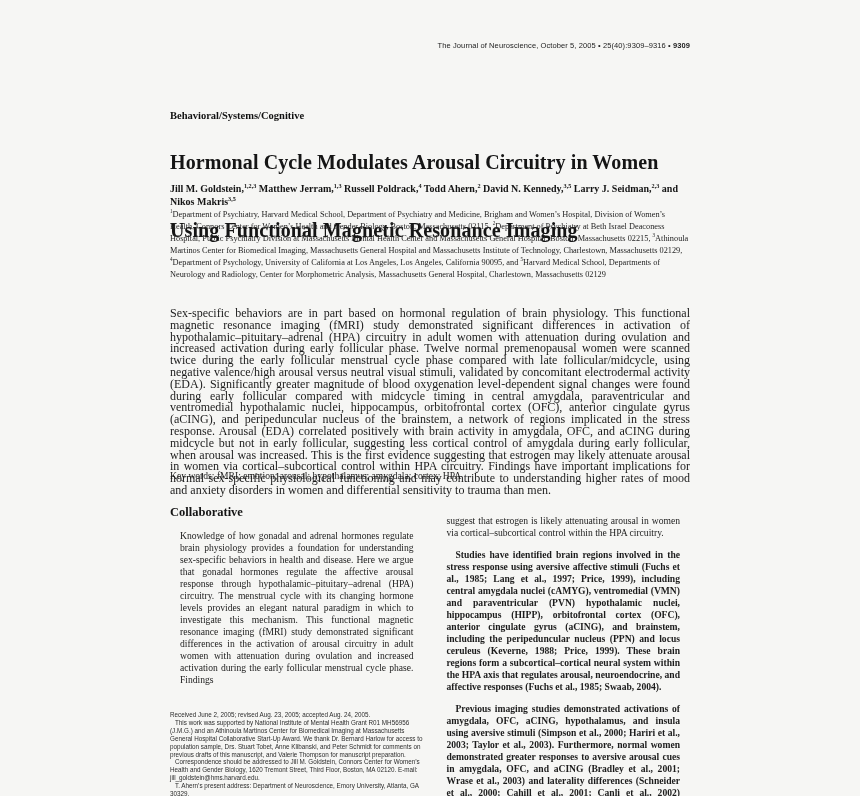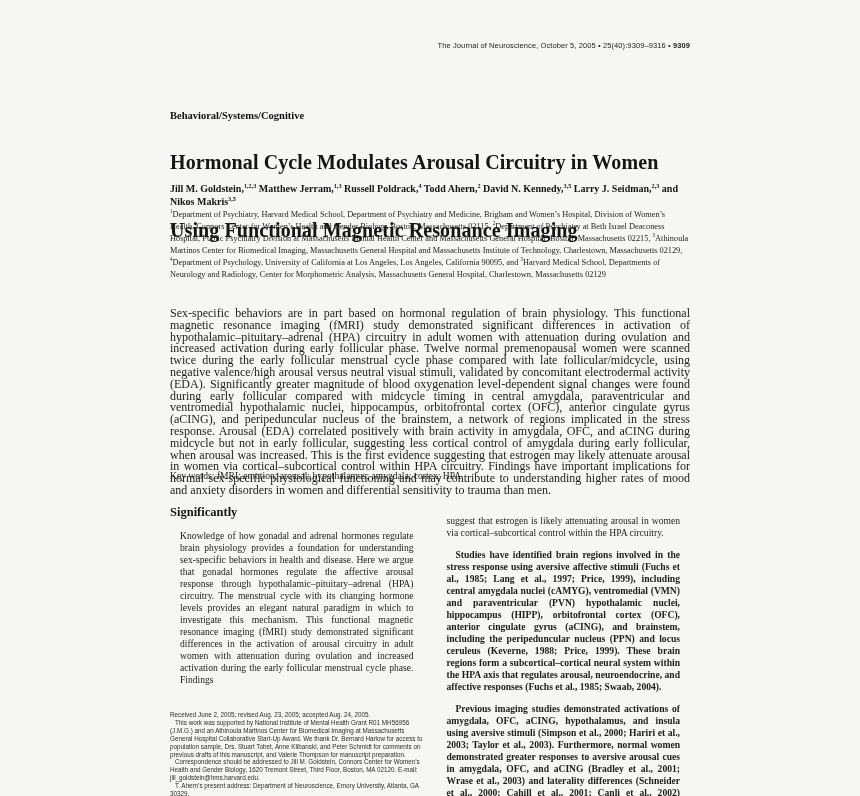--- a/index.html
+++ b/index.html
@@ -150,21 +150,21 @@
 
   <div class="abstract">Sex-specific behaviors are in part based on hormonal regulation of brain physiology. This functional magnetic resonance imaging (fMRI) study demonstrated significant differences in activation of hypothalamic–pituitary–adrenal (HPA) circuitry in adult women with attenuation during ovulation and increased activation during early follicular phase. Twelve normal premenopausal women were scanned twice during the early follicular menstrual cycle phase compared with late follicular/midcycle, using negative valence/high arousal versus neutral visual stimuli, validated by concomitant electrodermal activity (EDA). Significantly greater magnitude of blood oxygenation level-dependent signal changes were found during early follicular compared with midcycle timing in central amygdala, paraventricular and ventromedial hypothalamic nuclei, hippocampus, orbitofrontal cortex (OFC), anterior cingulate gyrus (aCING), and peripeduncular nucleus of the brainstem, a network of regions implicated in the stress response. Arousal (EDA) correlated positively with brain activity in amygdala, OFC, and aCING during midcycle but not in early follicular, suggesting less cortical control of amygdala during early follicular, when arousal was increased. This is the first evidence suggesting that estrogen may likely attenuate arousal in women via cortical–subcortical control within HPA circuitry. Findings have important implications for normal sex-specific physiological functioning and may contribute to understanding higher rates of mood and anxiety disorders in women and differential sensitivity to trauma than men.</div>
 
   <div class="keywords">
     <span class="kw-label">Key words:</span><span> fMRI; emotion; arousal; hypothalamus; amygdala; cortex; HPA</span>
   </div>
 
   <div class="columns">
 
     <div class="col">
-      <h2 class="sec-head">Significantly</h2>
+      <h2 class="sec-head">Collaborative</h2>
       <p class="body-p">Knowledge of how gonadal and adrenal hormones regulate brain physiology provides a foundation for understanding sex-specific behaviors in health and disease. Here we argue that gonadal hormones regulate the affective arousal response through hypothalamic–pituitary–adrenal (HPA) circuitry. The menstrual cycle with its changing hormone levels provides an elegant natural paradigm in which to investigate this mechanism. This functional magnetic resonance imaging (fMRI) study demonstrated significant differences in the activation of arousal circuitry in adult women with attenuation during ovulation and increased activation during the early follicular menstrual cycle phase. Findings</p>
       <div class="footnotes">
         <p class="fn">Received June 2, 2005; revised Aug. 23, 2005; accepted Aug. 24, 2005.</p>
         <p class="fn indent">This work was supported by National Institute of Mental Health Grant R01 MH56956 (J.M.G.) and an Athinoula Martinos Center for Biomedical Imaging at Massachusetts General Hospital Collaborative Start-Up Award. We thank Dr. Bernard Harlow for access to population sample, Drs. Stuart Tobet, Anne Klibanski, and Peter Schmidt for comments on previous drafts of this manuscript, and Valerie Thompson for manuscript preparation.</p>
         <p class="fn indent">Correspondence should be addressed to Jill M. Goldstein, Connors Center for Women’s Health and Gender Biology, 1620 Tremont Street, Third Floor, Boston, MA 02120. E-mail: jill_goldstein@hms.harvard.edu.</p>
         <p class="fn indent">T. Ahern’s present address: Department of Neuroscience, Emory University, Atlanta, GA 30329.</p>
         <p class="fn indent">DOI:10.1523/JNEUROSCI.2239-05.2005</p>
         <p class="fn">Copyright © 2005 Society for Neuroscience&nbsp;&nbsp;&nbsp;&nbsp;0270-6474/05/259309-08$15.00/0</p>
       </div>
     </div>

